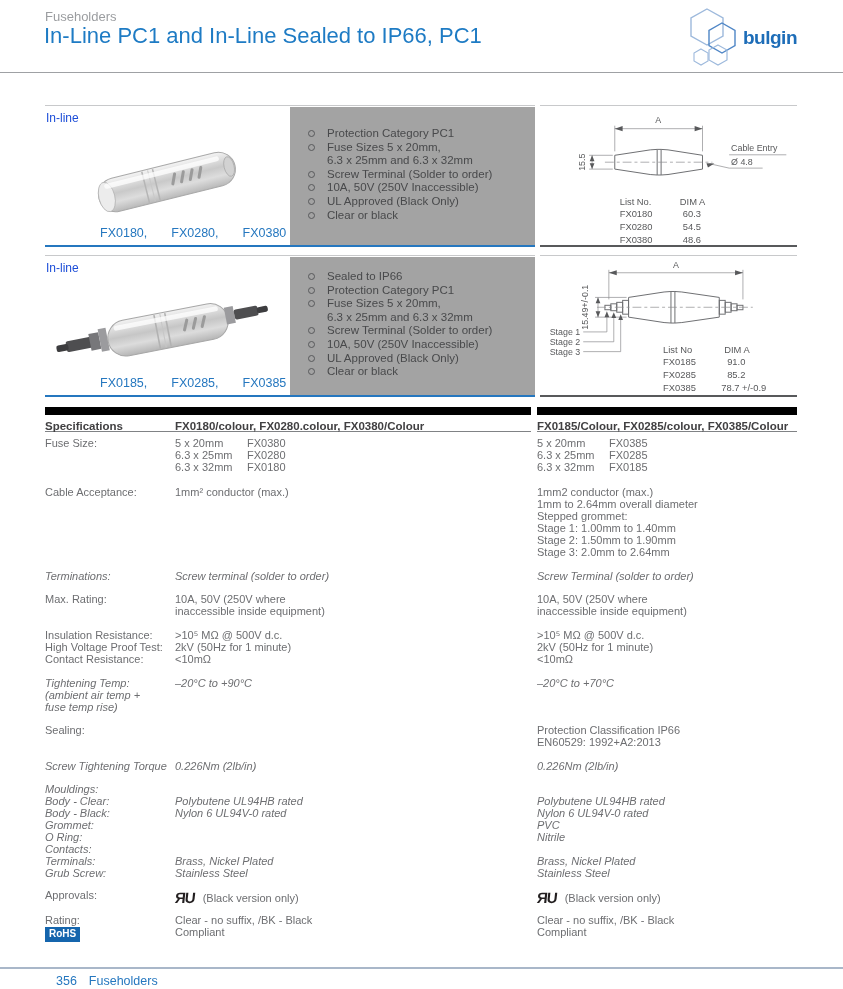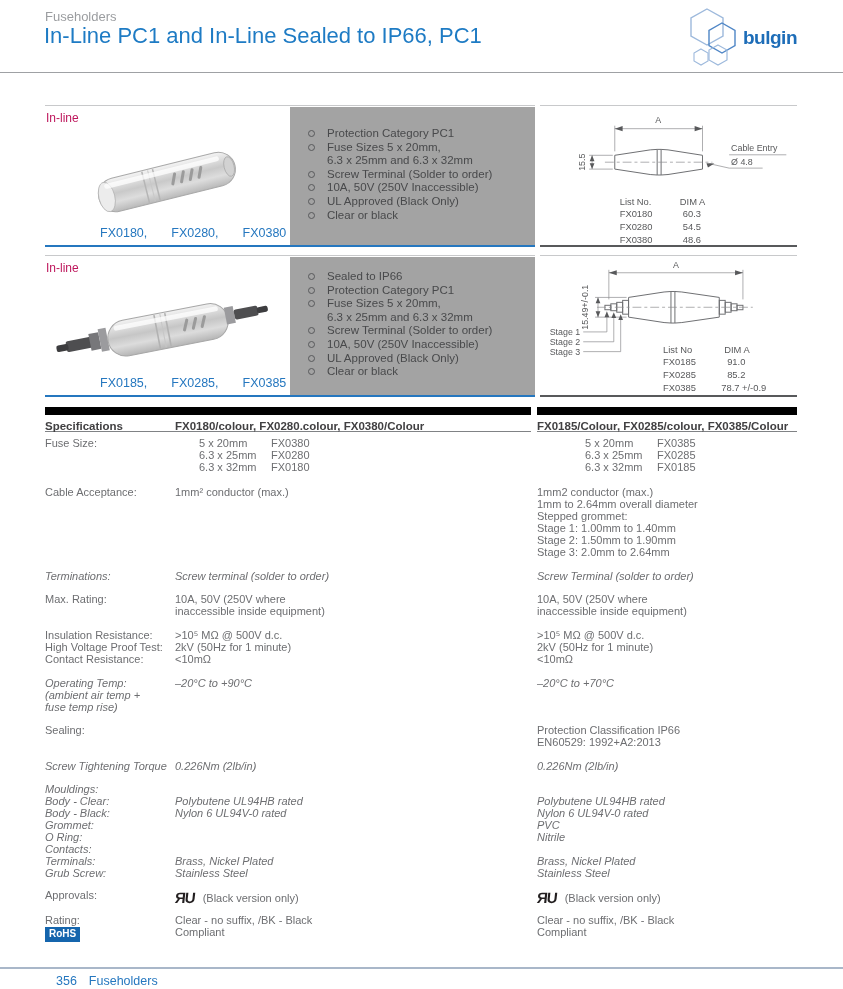--- a/index.html
+++ b/index.html
@@ -12,21 +12,21 @@
   .page-title { position:absolute; left:44px; top:23px; font-size:22px; font-weight:400; color:#1e7bc4; }
   .logo { position:absolute; right:46px; top:5px; display:flex; align-items:center; }
   .brand-text { color:#1d6db8; font-weight:bold; font-size:19px; margin-left:-8px; letter-spacing:-0.5px; }
   .header-rule { position:absolute; left:0; top:72px; width:843px; height:1px; background:#9fa1a4; }
 
   
   .section { position:absolute; left:45px; width:752px; height:142px; }
   .sec-left { position:absolute; left:0; top:0; width:490px; height:142px;
               border-top:1px solid #c8c9cb; border-bottom:2px solid #2577bf; }
   .photo-zone { position:absolute; left:0; top:0; width:245px; height:139px; }
-  .inline-label { position:absolute; left:1px; top:5px; font-size:12px; color:#be185d; }
+  .inline-label { position:absolute; left:1px; top:5px; font-size:12px; color:#1d4ed8; }
   .partnos { position:absolute; left:55px; bottom:5px; display:flex; gap:24px; font-size:12.5px; color:#2577bf; }
   .bullet-box { position:absolute; left:245px; top:1px; width:245px; height:138px; background:#a3a3a3; padding:20px 6px 0 18px; }
   .bullet-box.tight { padding-top:13px; }
   .bullet-row { display:flex; font-size:11.5px; color:#48494b; line-height:13.6px; }
   .bullet-dot { width:7px; height:7px; border:1px solid #58595b; border-radius:50%; margin:3px 12px 0 0; flex:none; }
   .drawing-zone { position:absolute; left:495px; top:0; width:257px; height:142px;
                   border-top:1px solid #c8c9cb; border-bottom:2px solid #58595b; }
   svg text { font-family:"Liberation Sans", sans-serif; font-size:9px; fill:#58595b; }
   svg text.tbl { font-size:9.5px; }
   .dline { stroke:#6d6e71; stroke-width:1; fill:none; }
@@ -35,21 +35,21 @@
   
   .specs { position:absolute; left:45px; top:407px; width:752px; font-size:11px; color:#6d6e71; }
   .spec-head { position:absolute; top:0; border-top:8px solid #000000; border-bottom:1px solid #808285;
                height:25px; padding-top:5px; font-weight:bold; color:#414042; font-size:11.5px; }
   .spec-head.lft { left:0; width:486px; display:grid; grid-template-columns:130px 1fr; }
   .spec-head.rgt { left:492px; width:260px; }
   .spec-body { position:absolute; top:30px; left:0; width:752px; }
   .spec-row { display:grid; grid-template-columns:130px 362px 260px; }
   .ln { line-height:12px; min-height:12px; }
   .pair .sz { display:inline-block; width:72px; }
-  .mb13 { margin-bottom:13px;gap:24px; } .mb12 { margin-bottom:12px; } .mb11 { margin-bottom:11px;font-style:italic; }
+  .mb13 { margin-bottom:13px; } .mb12 { margin-bottom:12px; } .mb11 { margin-bottom:11px;font-style:italic; }
   .mb10 { margin-bottom:10px;font-style:italic; } .mb8 { margin-bottom:8px; }
   .approve-cell { display:flex; align-items:center; gap:8px; }
   .ul-mark { font-weight:900; font-size:15px; color:#231f20; letter-spacing:-1px; transform:skewX(-6deg); display:inline-block; }
   .rohs-badge { display:inline-block; background:#1565ad; color:#fff; font-size:10px; font-weight:bold;
                 padding:1px 4px 2px 4px; margin-top:1px; }
 
   
   .footer-rule { position:absolute; left:0; top:967px; width:843px; height:2px; background:#a9b7c9; }
   .footer-text { position:absolute; left:56px; top:974px; font-size:12.5px; color:#2577bf; display:flex; gap:12px; }
 </style>
@@ -388,21 +388,21 @@
         </div>
         <div>
           <div class="ln">&gt;10⁵ MΩ @ 500V d.c.</div>
           <div class="ln">2kV (50Hz for 1 minute)</div>
           <div class="ln">&lt;10mΩ</div>
         </div>
       </div>
 
       <div class="spec-row mb11">
         <div>
-          <div class="ln">Operating Temp:</div>
+          <div class="ln">Tightening Temp:</div>
           <div class="ln">(ambient air temp +</div>
           <div class="ln">fuse temp rise)</div>
         </div>
         <div>
             <div class="ln">–20°C to +90°C</div>
           </div>
         <div>
             <div class="ln">–20°C to +70°C</div>
           </div>
       </div>

